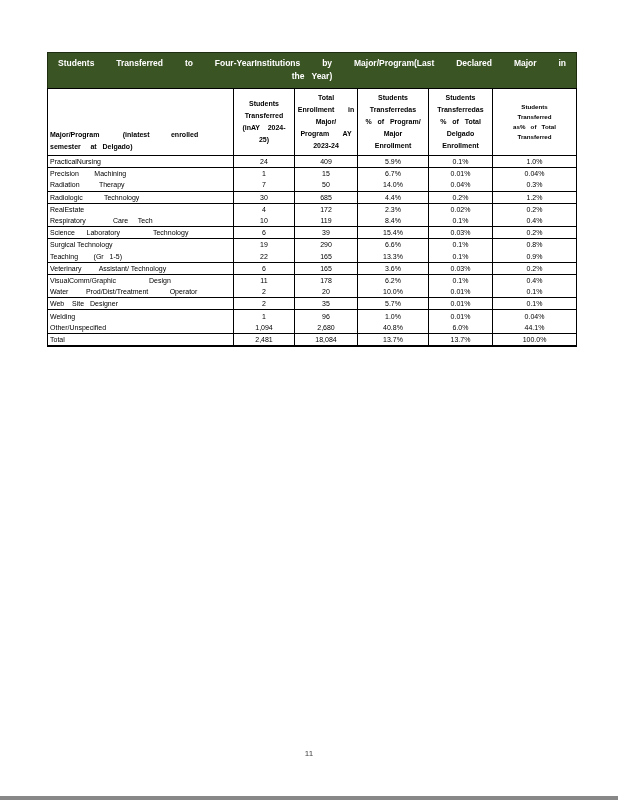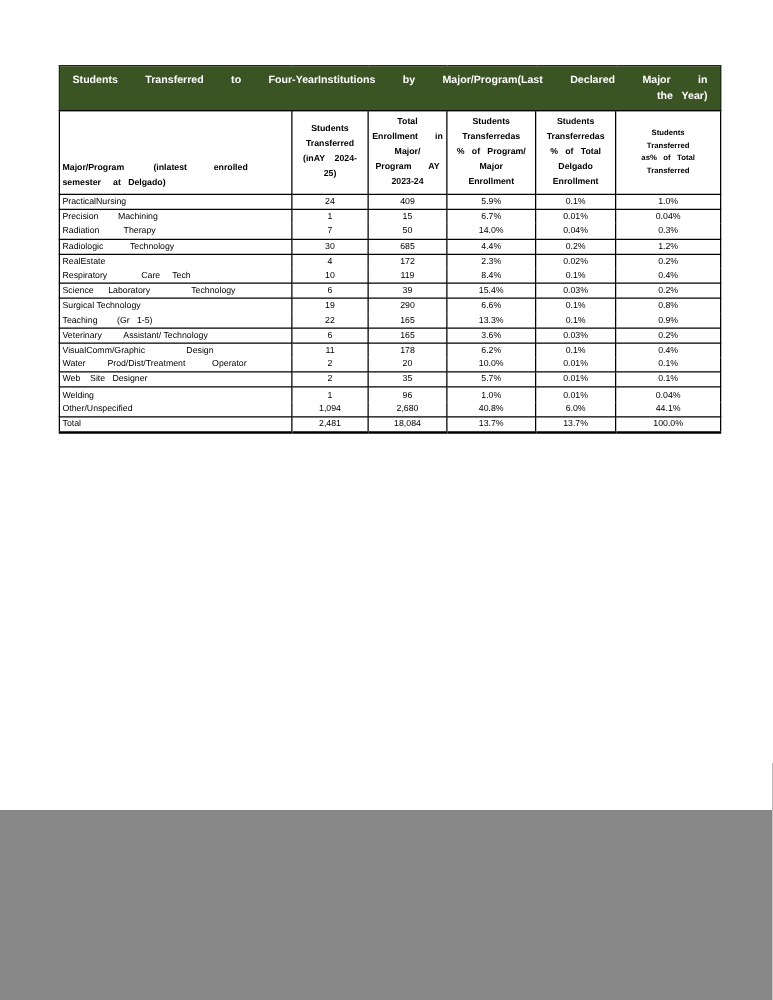--- a/index.html
+++ b/index.html
@@ -1,18 +1,18 @@
 <!DOCTYPE html>
 <html style="--header-bg: #3B5424; --header-text: #FFFFFF;"><head>
 <meta charset="utf-8">
 <style>
   html, body { margin: 0; padding: 0; background: #888; }
   .page {
     position: relative;
-    width: 618px; height: 648px;
+    width: 618px; height: 796px;
     background: #ffffff;
     font-family: "Liberation Sans", sans-serif;
     color: #000;
     margin: 0 auto;
     overflow: hidden;
   }
   table.report-table {
     position: absolute;
     left: 47px; top: 52px;
     width: 529px;
@@ -24,21 +24,21 @@
     background: var(--header-bg, #3B5424);
     color: var(--header-text, #ffffff);
     font-size: 8.5px;
     font-weight: bold;
     line-height: 13px;
     padding: 4px 10px 5px 10px;
     border: 1px solid #1e2c10;
     border-bottom: 1px solid #000;
   }
   .title-l1 { text-align: justify; text-align-last: justify; }
-  .title-l2 { text-align: right; white-space: pre; }
+  .title-l2 { text-align: center; white-space: pre; }
   tr.col-headers th {
     border: 1px solid #000;
     font-size: 7px;
     font-weight: bold;
     line-height: 12px;
     white-space: pre-wrap;
     padding: 2px 2px;
     height: 62px;
     vertical-align: middle;
     text-align: center;

